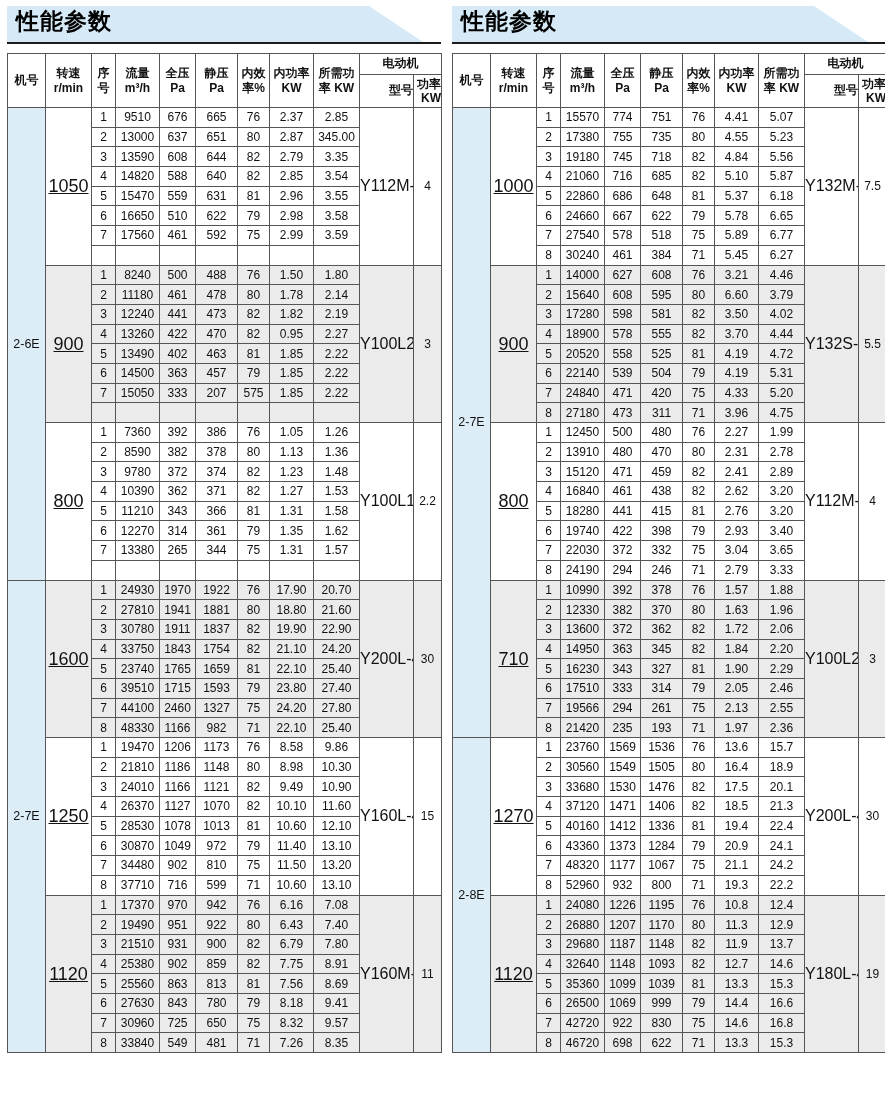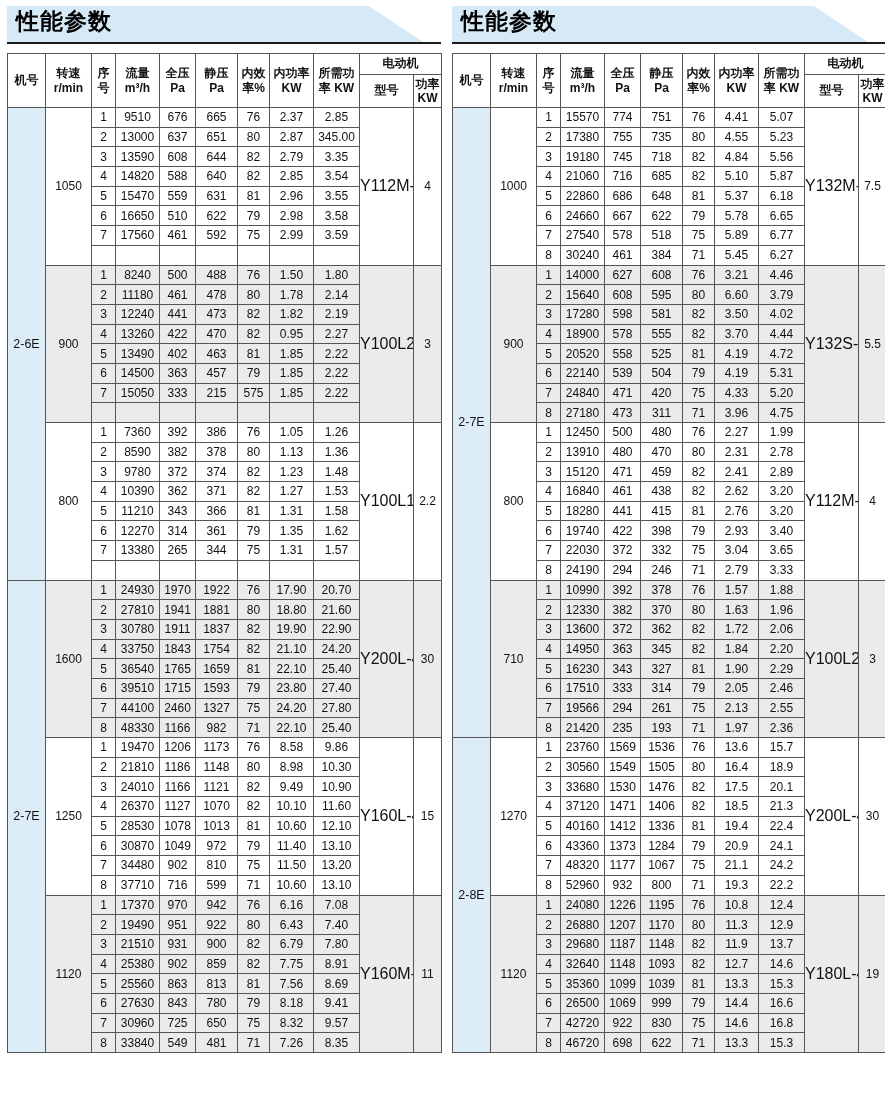--- a/index.html
+++ b/index.html
@@ -30,24 +30,24 @@
     border: 1.5px solid #222;
   }
   th, td {
     border: 1px solid #555;
     text-align: center; vertical-align: middle;
     padding: 0; color: #111;
     overflow: hidden; white-space: nowrap;
   }
   thead th { font-size: 12px; font-weight: bold; line-height: 1.15; background: #fff; }
   thead tr.h1 th { height: 21px; }
-  thead tr.h2 th { height: 33px; }
+  thead tr.h2 th { height: 33px; text-align: right; }
   tbody td { font-size: 12px; height: 19.7px; line-height: 1; }
   td.cell-machine { background: #dcedf8; font-size: 12.5px; }
-  td.cell-speed { font-size: 12px; }
+  td.cell-speed { font-size: 18px; text-decoration: underline; }
   td.cell-model { font-size: 16px; }
   tr.shaded td { background: #ebebeb; }
   tr.shaded td.cell-machine { background: #dcedf8; }
   tr.block-start td { border-top: 1.5px solid #222; }
   .th2line div { line-height: 1.18; }
 </style>
 </head>
 <body>
 
 <div class="col">
@@ -246,21 +246,21 @@
           <td>363</td>
           <td>457</td>
           <td>79</td>
           <td>1.85</td>
           <td>2.22</td>
         </tr>
         <tr class="shaded">
           <td>7</td>
           <td>15050</td>
           <td>333</td>
-          <td>215</td>
+          <td>207</td>
           <td>575</td>
           <td>1.85</td>
           <td>2.22</td>
         </tr>
         <tr class="shaded">
           <td></td>
           <td></td>
           <td></td>
           <td></td>
           <td></td>
@@ -377,21 +377,21 @@
           <td>4</td>
           <td>33750</td>
           <td>1843</td>
           <td>1754</td>
           <td>82</td>
           <td>21.10</td>
           <td>24.20</td>
         </tr>
         <tr class="shaded">
           <td>5</td>
-          <td>36540</td>
+          <td>23740</td>
           <td>1765</td>
           <td>1659</td>
           <td>81</td>
           <td>22.10</td>
           <td>25.40</td>
         </tr>
         <tr class="shaded">
           <td>6</td>
           <td>39510</td>
           <td>1715</td>

